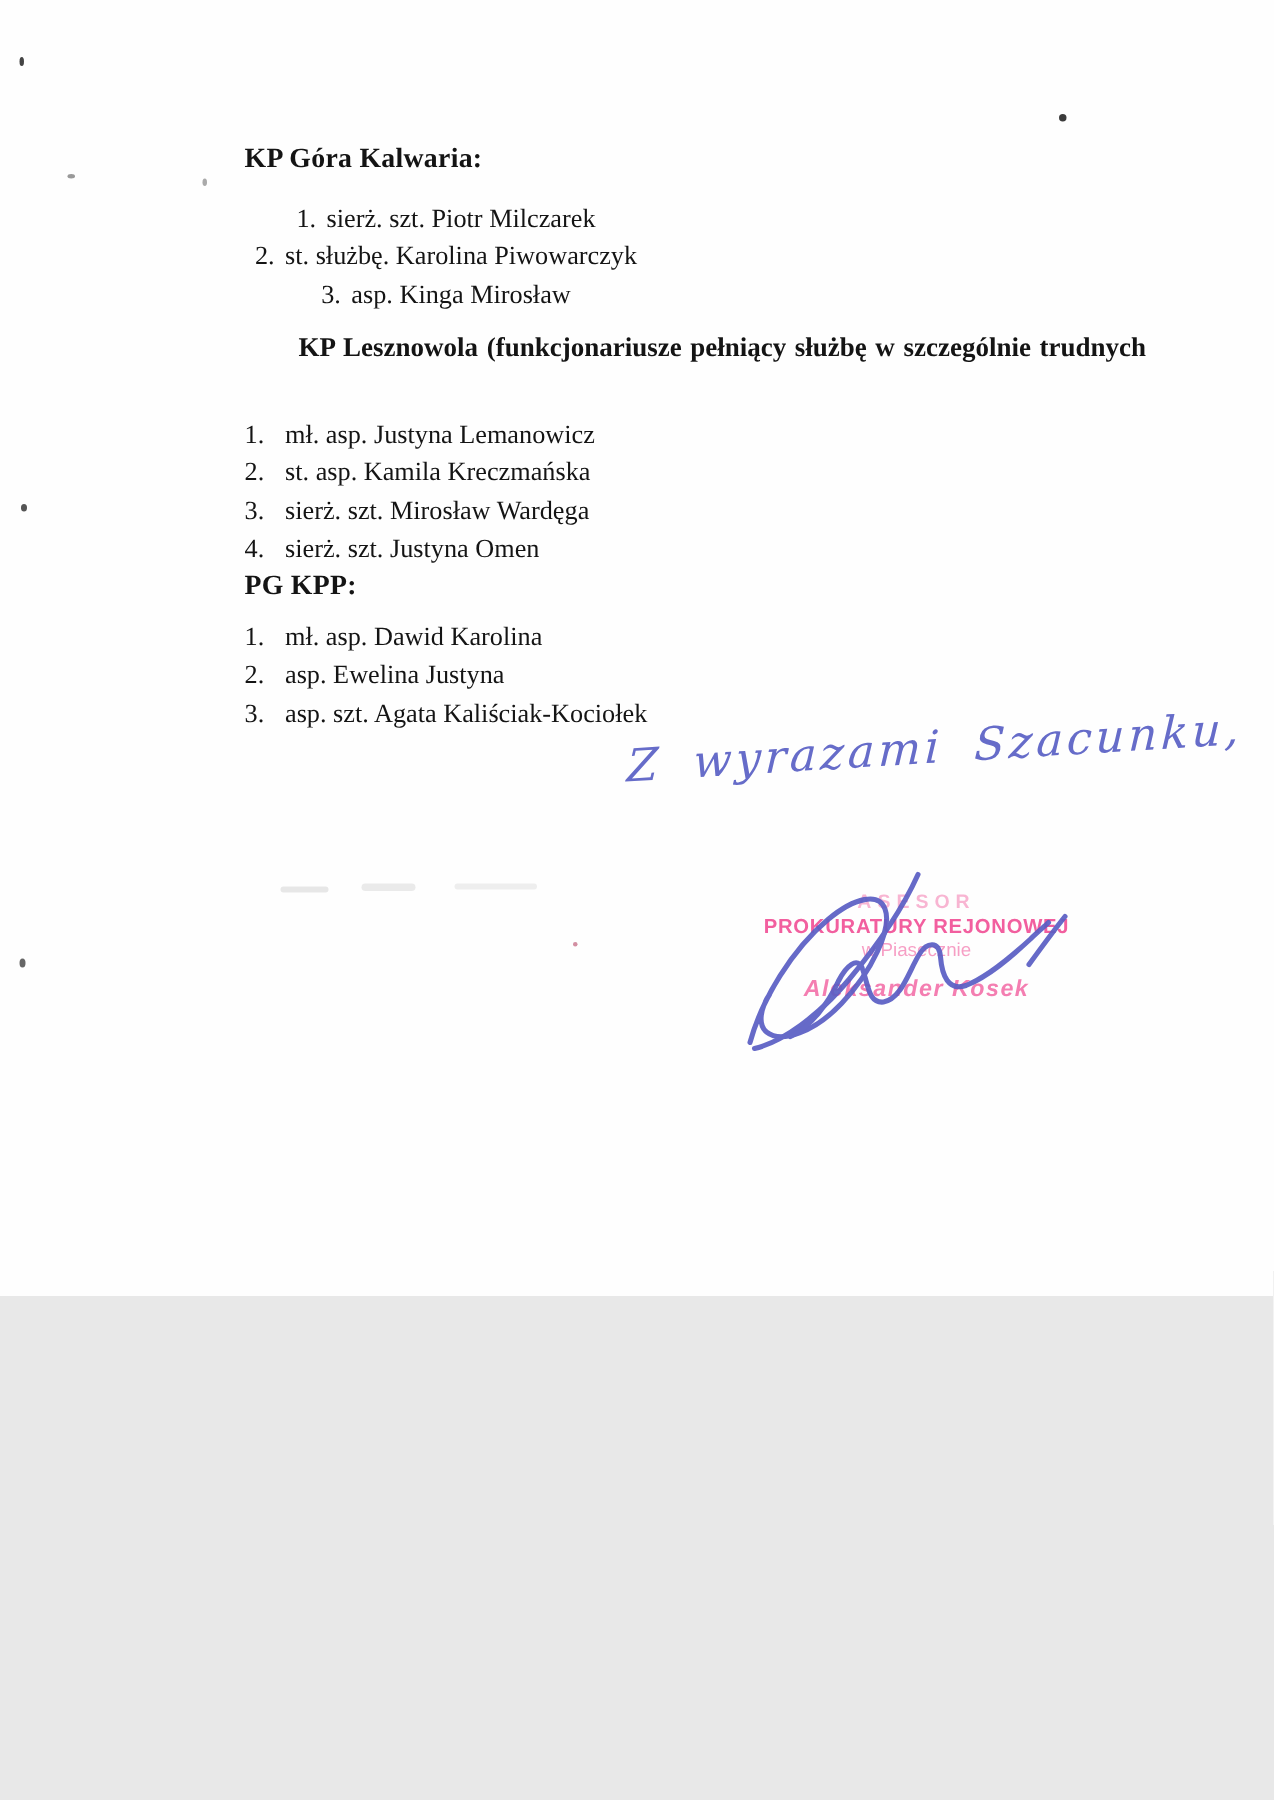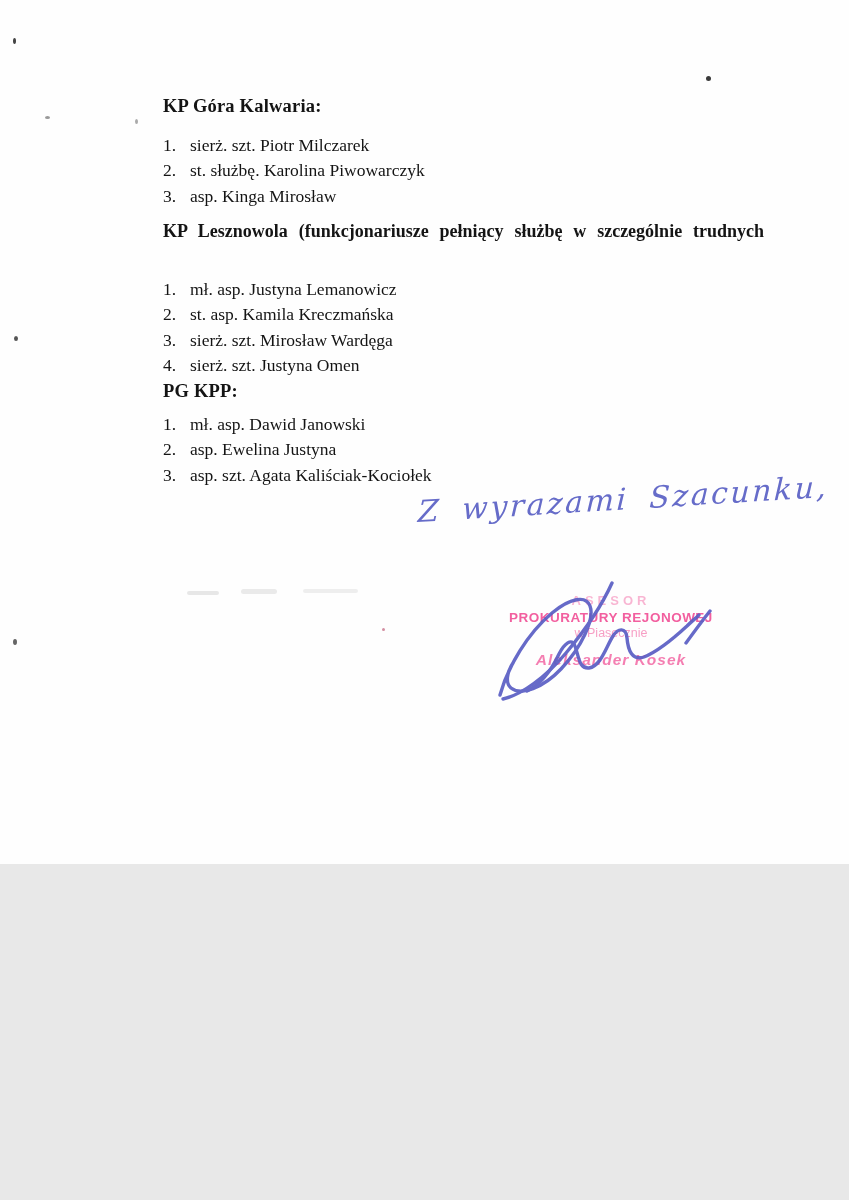--- a/index.html
+++ b/index.html
@@ -20,21 +20,21 @@
     white-space:nowrap;
   }
   .sec-title-wrap {
     position:absolute;
     left:163px;
     width:601px;
     font-weight:bold;
     font-size:18px;
     line-height:28px;
   }
-  .jline { text-align:justify; text-align-last:justify; white-space:normal; word-spacing:1px; }
+  .jline { text-align:justify; text-align-last:justify; white-space:normal; word-spacing:1px;margin-left:36px; }
   ol.members {
     position:absolute;
     left:163px;
     margin:0; padding:0;
     list-style:none;
     counter-reset:n;
     font-size:17.5px;
     line-height:25.4px;
   }
   ol.members li { counter-increment:n; white-space:nowrap; }
@@ -71,39 +71,39 @@
   .sig-svg { position:absolute; left:0; top:0; pointer-events:none; }
   .speck { position:absolute; border-radius:50%; }
   .smudge { position:absolute; border-radius:3px; }
 </style>
 </head>
 <body>
 
 <div class="page">
 
   <div class="sec-title" style="left:163px; top:96px;">KP Góra Kalwaria:</div>
-  <ol class="members" style="top:133px;">
+  <ol class="members" style="top:133px;text-align:center;">
     <li>sierż. szt. Piotr Milczarek</li>
     <li>st. służbę. Karolina Piwowarczyk</li>
     <li>asp. Kinga Mirosław</li>
   </ol>
 
   <div class="sec-title-wrap" style="top:217px;">
     <div class="jline">KP Lesznowola (funkcjonariusze pełniący służbę w szczególnie trudnych</div>
   </div>
   <ol class="members" style="top:277px;">
     <li>mł. asp. Justyna Lemanowicz</li>
     <li>st. asp. Kamila Kreczmańska</li>
     <li>sierż. szt. Mirosław Wardęga</li>
     <li>sierż. szt. Justyna Omen</li>
   </ol>
 
   <div class="sec-title" style="left:163px; top:381px;">PG KPP:</div>
   <ol class="members" style="top:412px;">
-    <li>mł. asp. Dawid Janowski</li>
+    <li>mł. asp. Dawid Karolina</li>
     <li>asp. Ewelina Justyna</li>
     <li>asp. szt. Agata Kaliściak-Kociołek</li>
   </ol>
 
   <div class="handwritten" style="color:#666cc9;">Z wyrazami Szacunku,</div>
 
   <div class="smudge" style="left:187px; top:591px; width:32px; height:4px; background:rgba(110,110,110,0.16);"></div>
   <div class="smudge" style="left:241px; top:589px; width:36px; height:5px; background:rgba(110,110,110,0.14);"></div>
   <div class="smudge" style="left:303px; top:589px; width:55px; height:4px; background:rgba(110,110,110,0.11);"></div>
 

